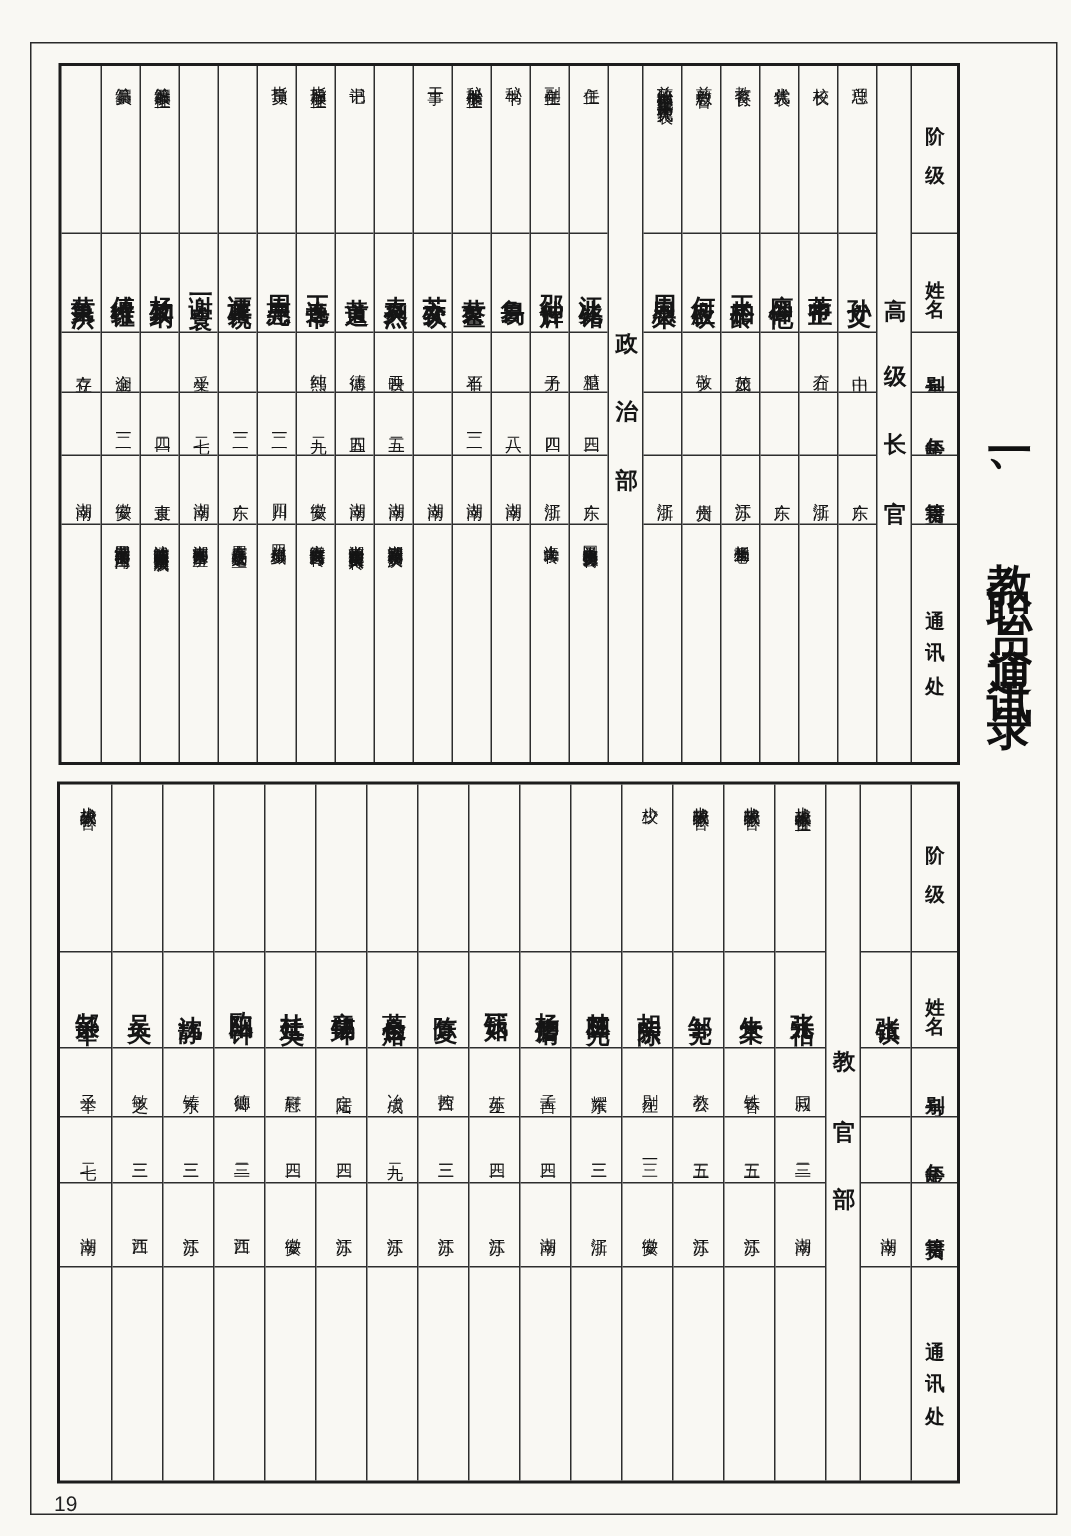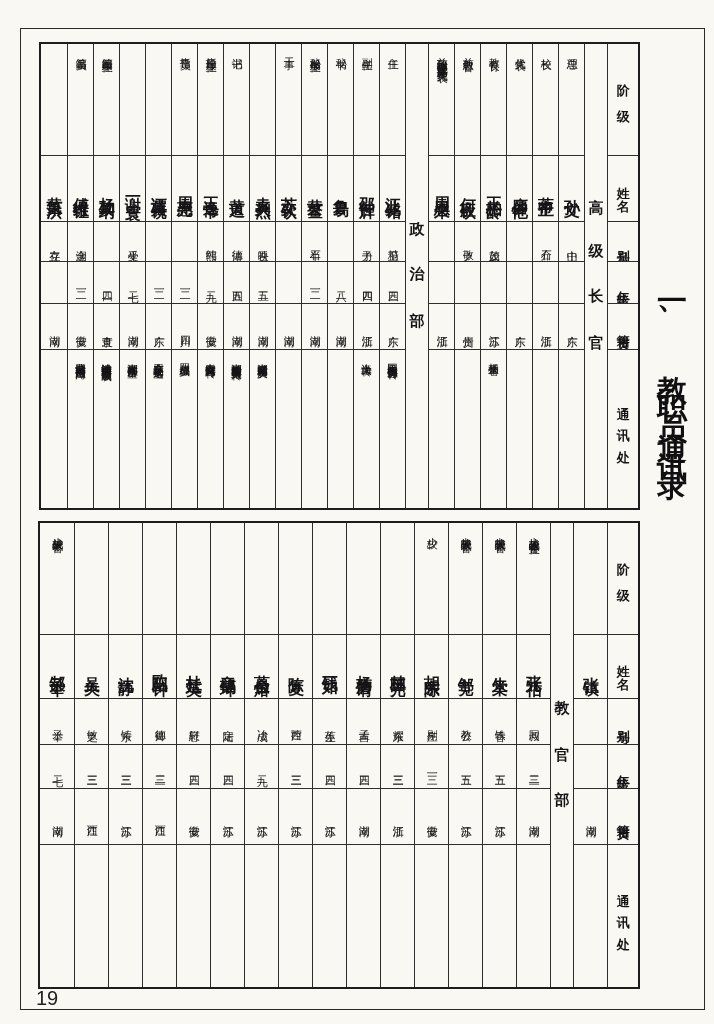--- a/index.html
+++ b/index.html
@@ -7,21 +7,21 @@
     position:relative;width:714px;height:1024px;overflow:hidden;
     background:#f9f8f3;
     font-family:"Liberation Sans",sans-serif;color:#151515;
   }
   .frame{position:absolute;left:20px;top:28px;right:9px;bottom:14px;border:1px solid #2a2a2a;}
   .margin-title{
     position:absolute;top:284px;right:22px;
     writing-mode:vertical-rl;text-orientation:upright;
     font-size:30px;font-weight:700;letter-spacing:19px;color:#101010;
   }
-  .page-number{position:absolute;left:36px;bottom:14px;font-size:20px;color:#222;}
+  .page-number{position:absolute;left:36px;bottom:14px;font-size:14px;color:#222;}
 
   .tbl{
     position:absolute;right:74px;display:flex;flex-direction:row-reverse;
     border:2px solid #1d1d1d;box-sizing:border-box;
   }
   .tbl0{top:42px;height:468px;--h0:112px;--h1:66px;--h2:40px;--h3:42px;--h4:46px;}
   .tbl1{top:521px;height:468px;--h0:112px;--h1:64px;--h2:46px;--h3:44px;--h4:56px;}
 
   .col{display:flex;flex-direction:column;box-sizing:border-box;border-left:1px solid #2e2e2e;}
   .col:last-child{border-left:0;}

